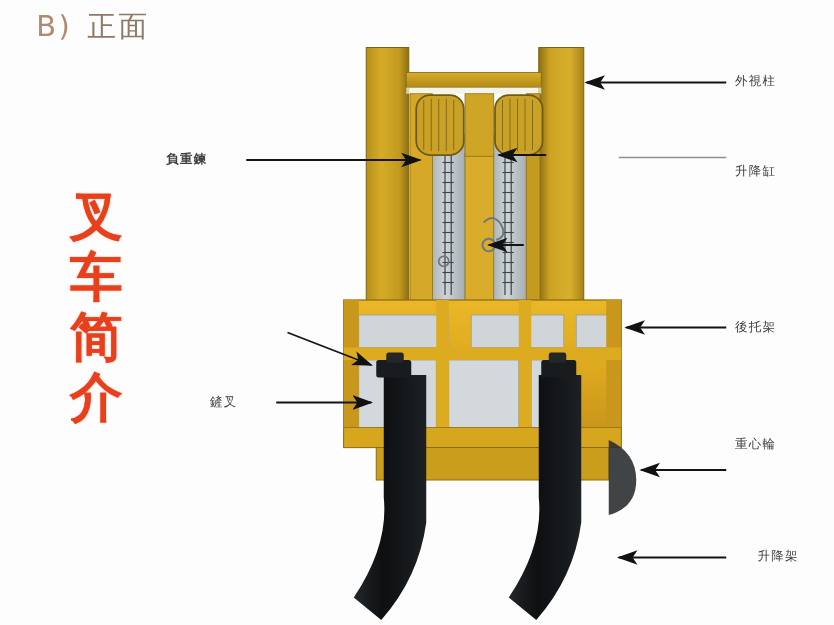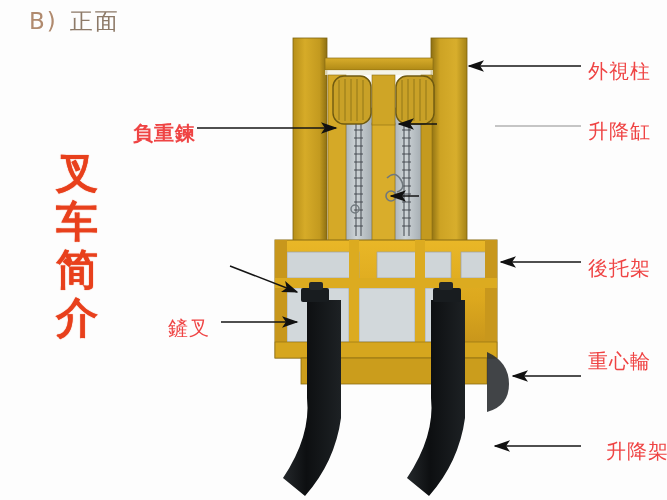--- a/index.html
+++ b/index.html
@@ -27,21 +27,21 @@
     color:#e8401c;
     font-family:"DejaVu Sans",sans-serif;
     text-align:center;
     font-weight:700;
     text-shadow:0 0 1px #e8401c;
   }
   .redtitle span{display:block;}
 
   .lbl{
     position:absolute;
-    font-size:20px;color:#ef4444;
+    font-size:10px;color:#404040;
     white-space:nowrap;
     font-family:"DejaVu Sans",sans-serif;
     letter-spacing:1px;
   }
 </style>
 </head>
 <body>
 
 <div id="stage">
 
@@ -235,18 +235,18 @@
     <span>叉</span>
     <span>车</span>
     <span>简</span>
     <span>介</span>
   </div>
 
   <div class="lbl" style="left:108px;top:120px;font-weight:bold;">負重鍊</div>
   <div class="lbl" style="left:143px;top:315px;text-align:right;">鏟叉</div>
 
   <div class="lbl" style="left:563px;top:58px;">外視柱</div>
-  <div class="lbl" style="left:563px;top:118px;">升降缸</div>
+  <div class="lbl" style="left:563px;top:130px;">升降缸</div>
   <div class="lbl" style="left:563px;top:255px;text-align:center;">後托架</div>
   <div class="lbl" style="left:563px;top:348px;">重心輪</div>
   <div class="lbl" style="left:581px;top:438px;">升降架</div>
 
 </div>
 
 </body></html>

